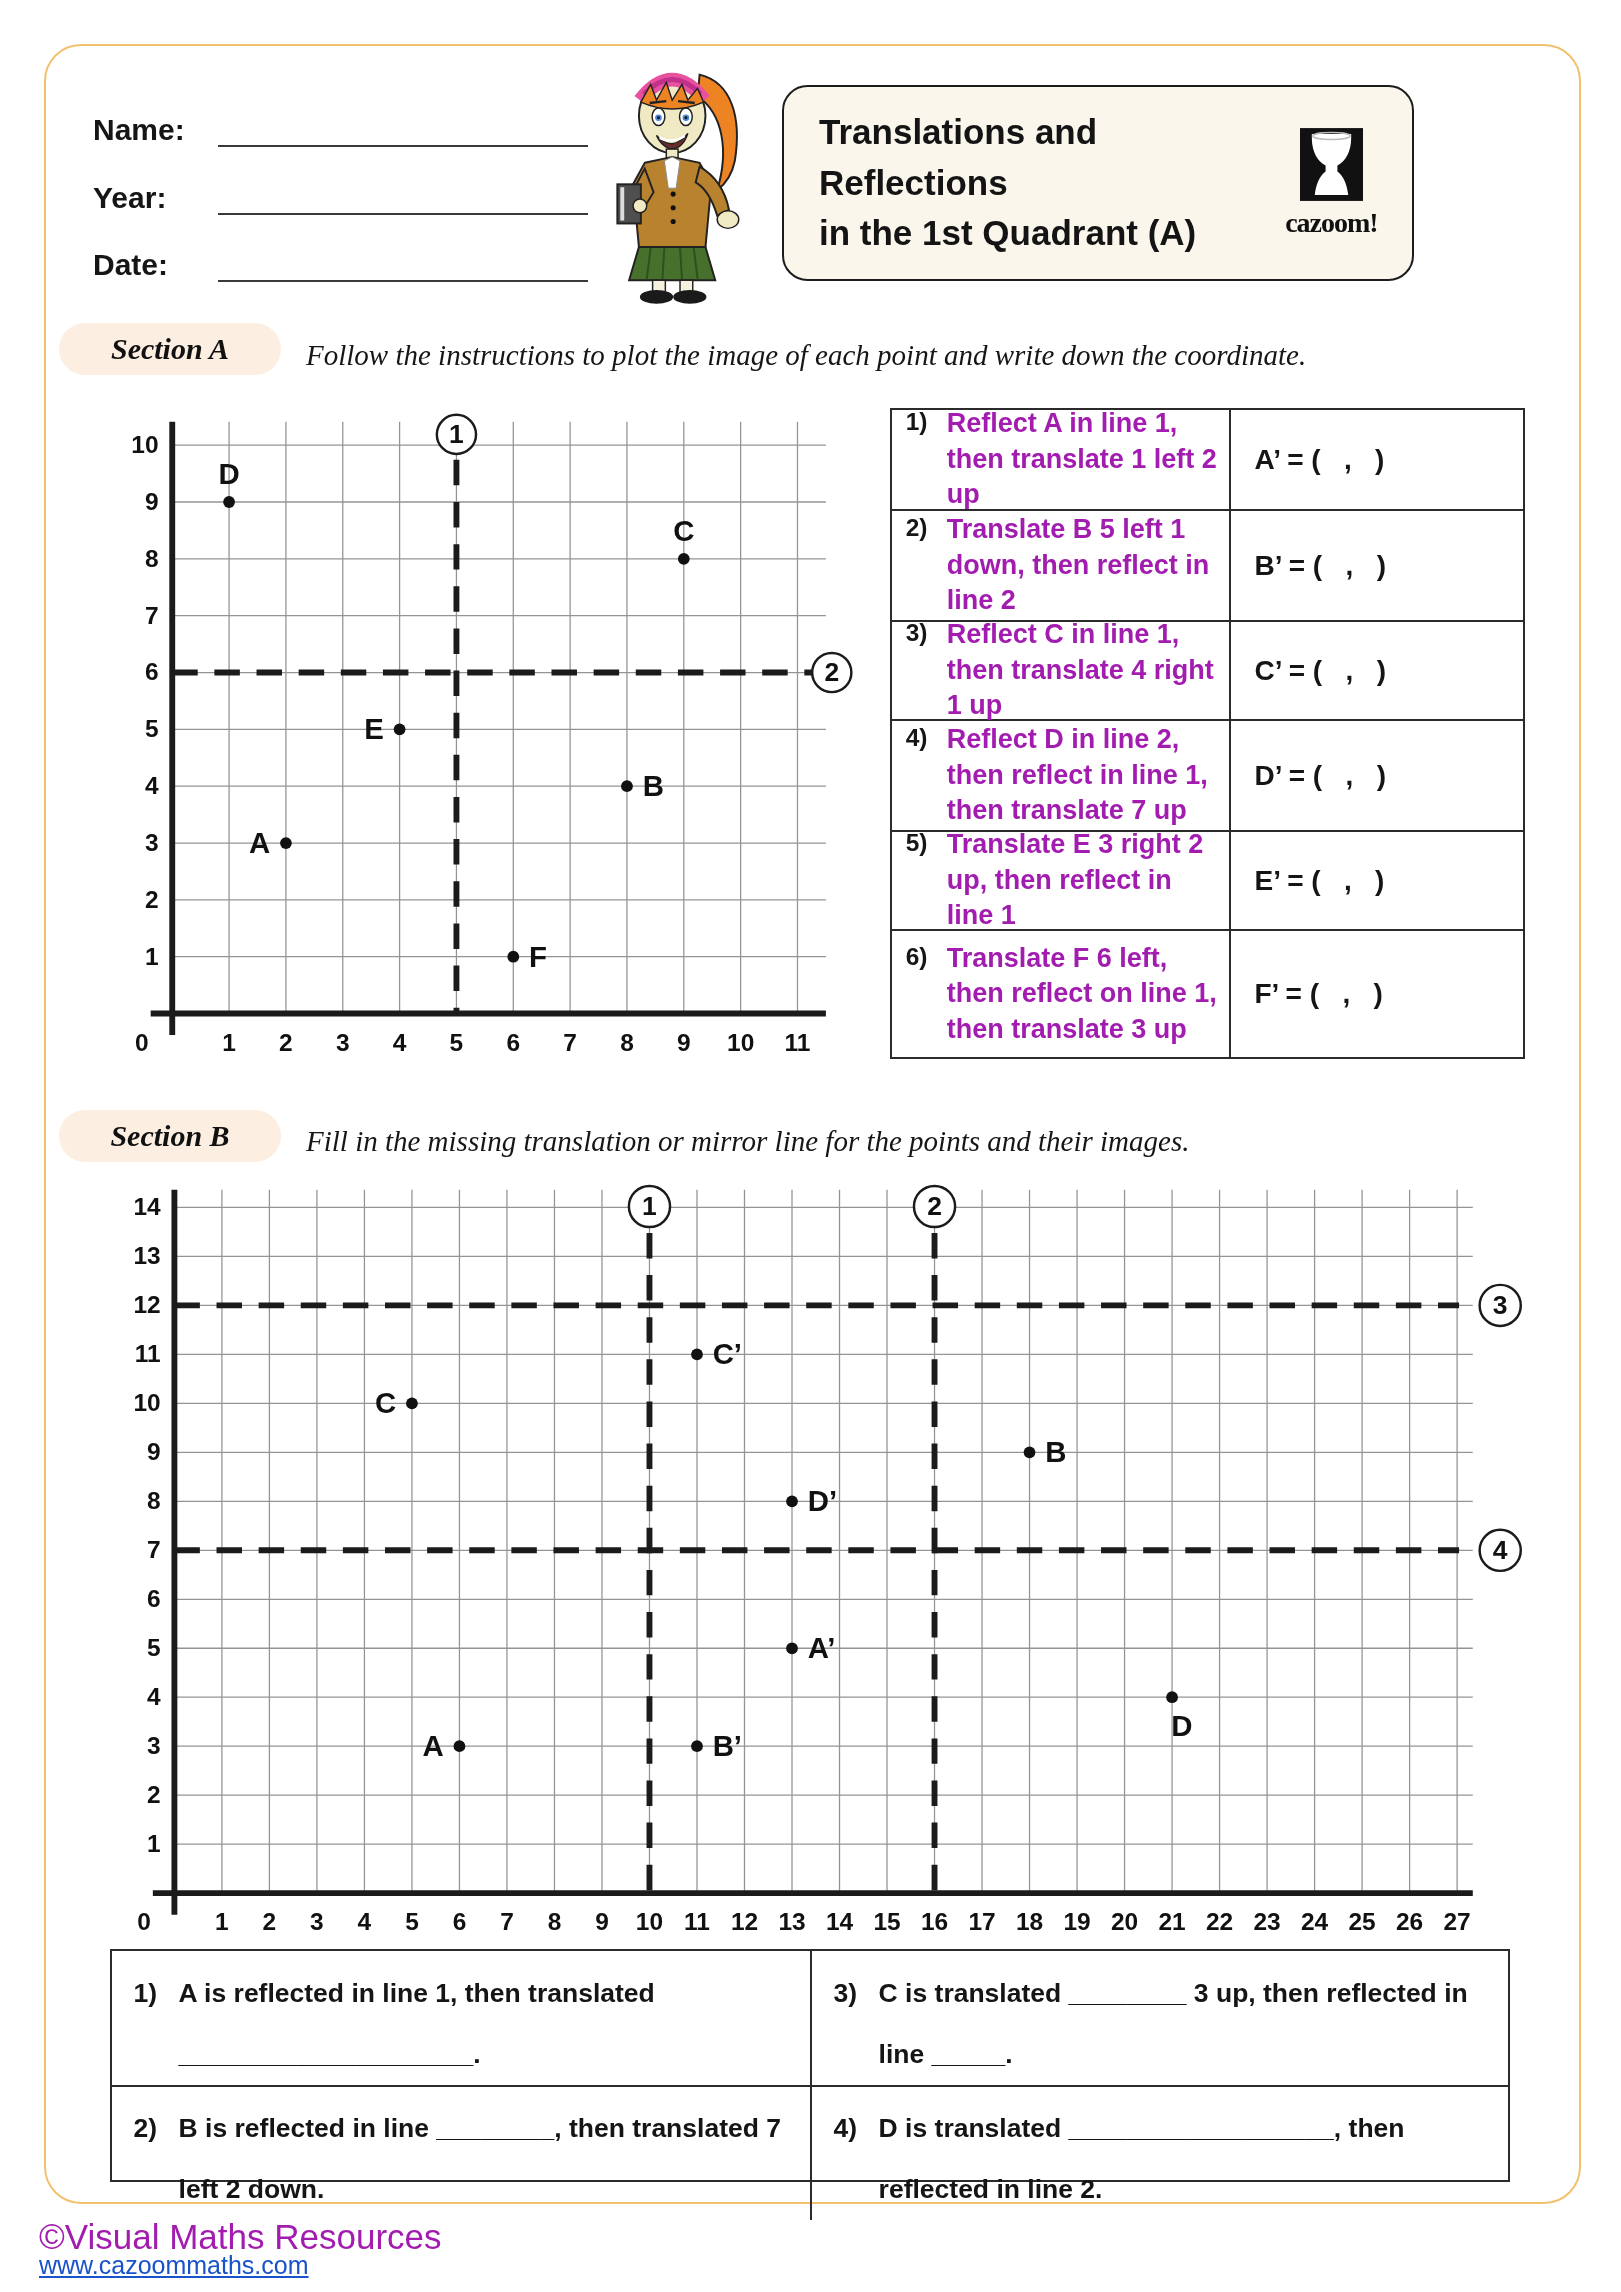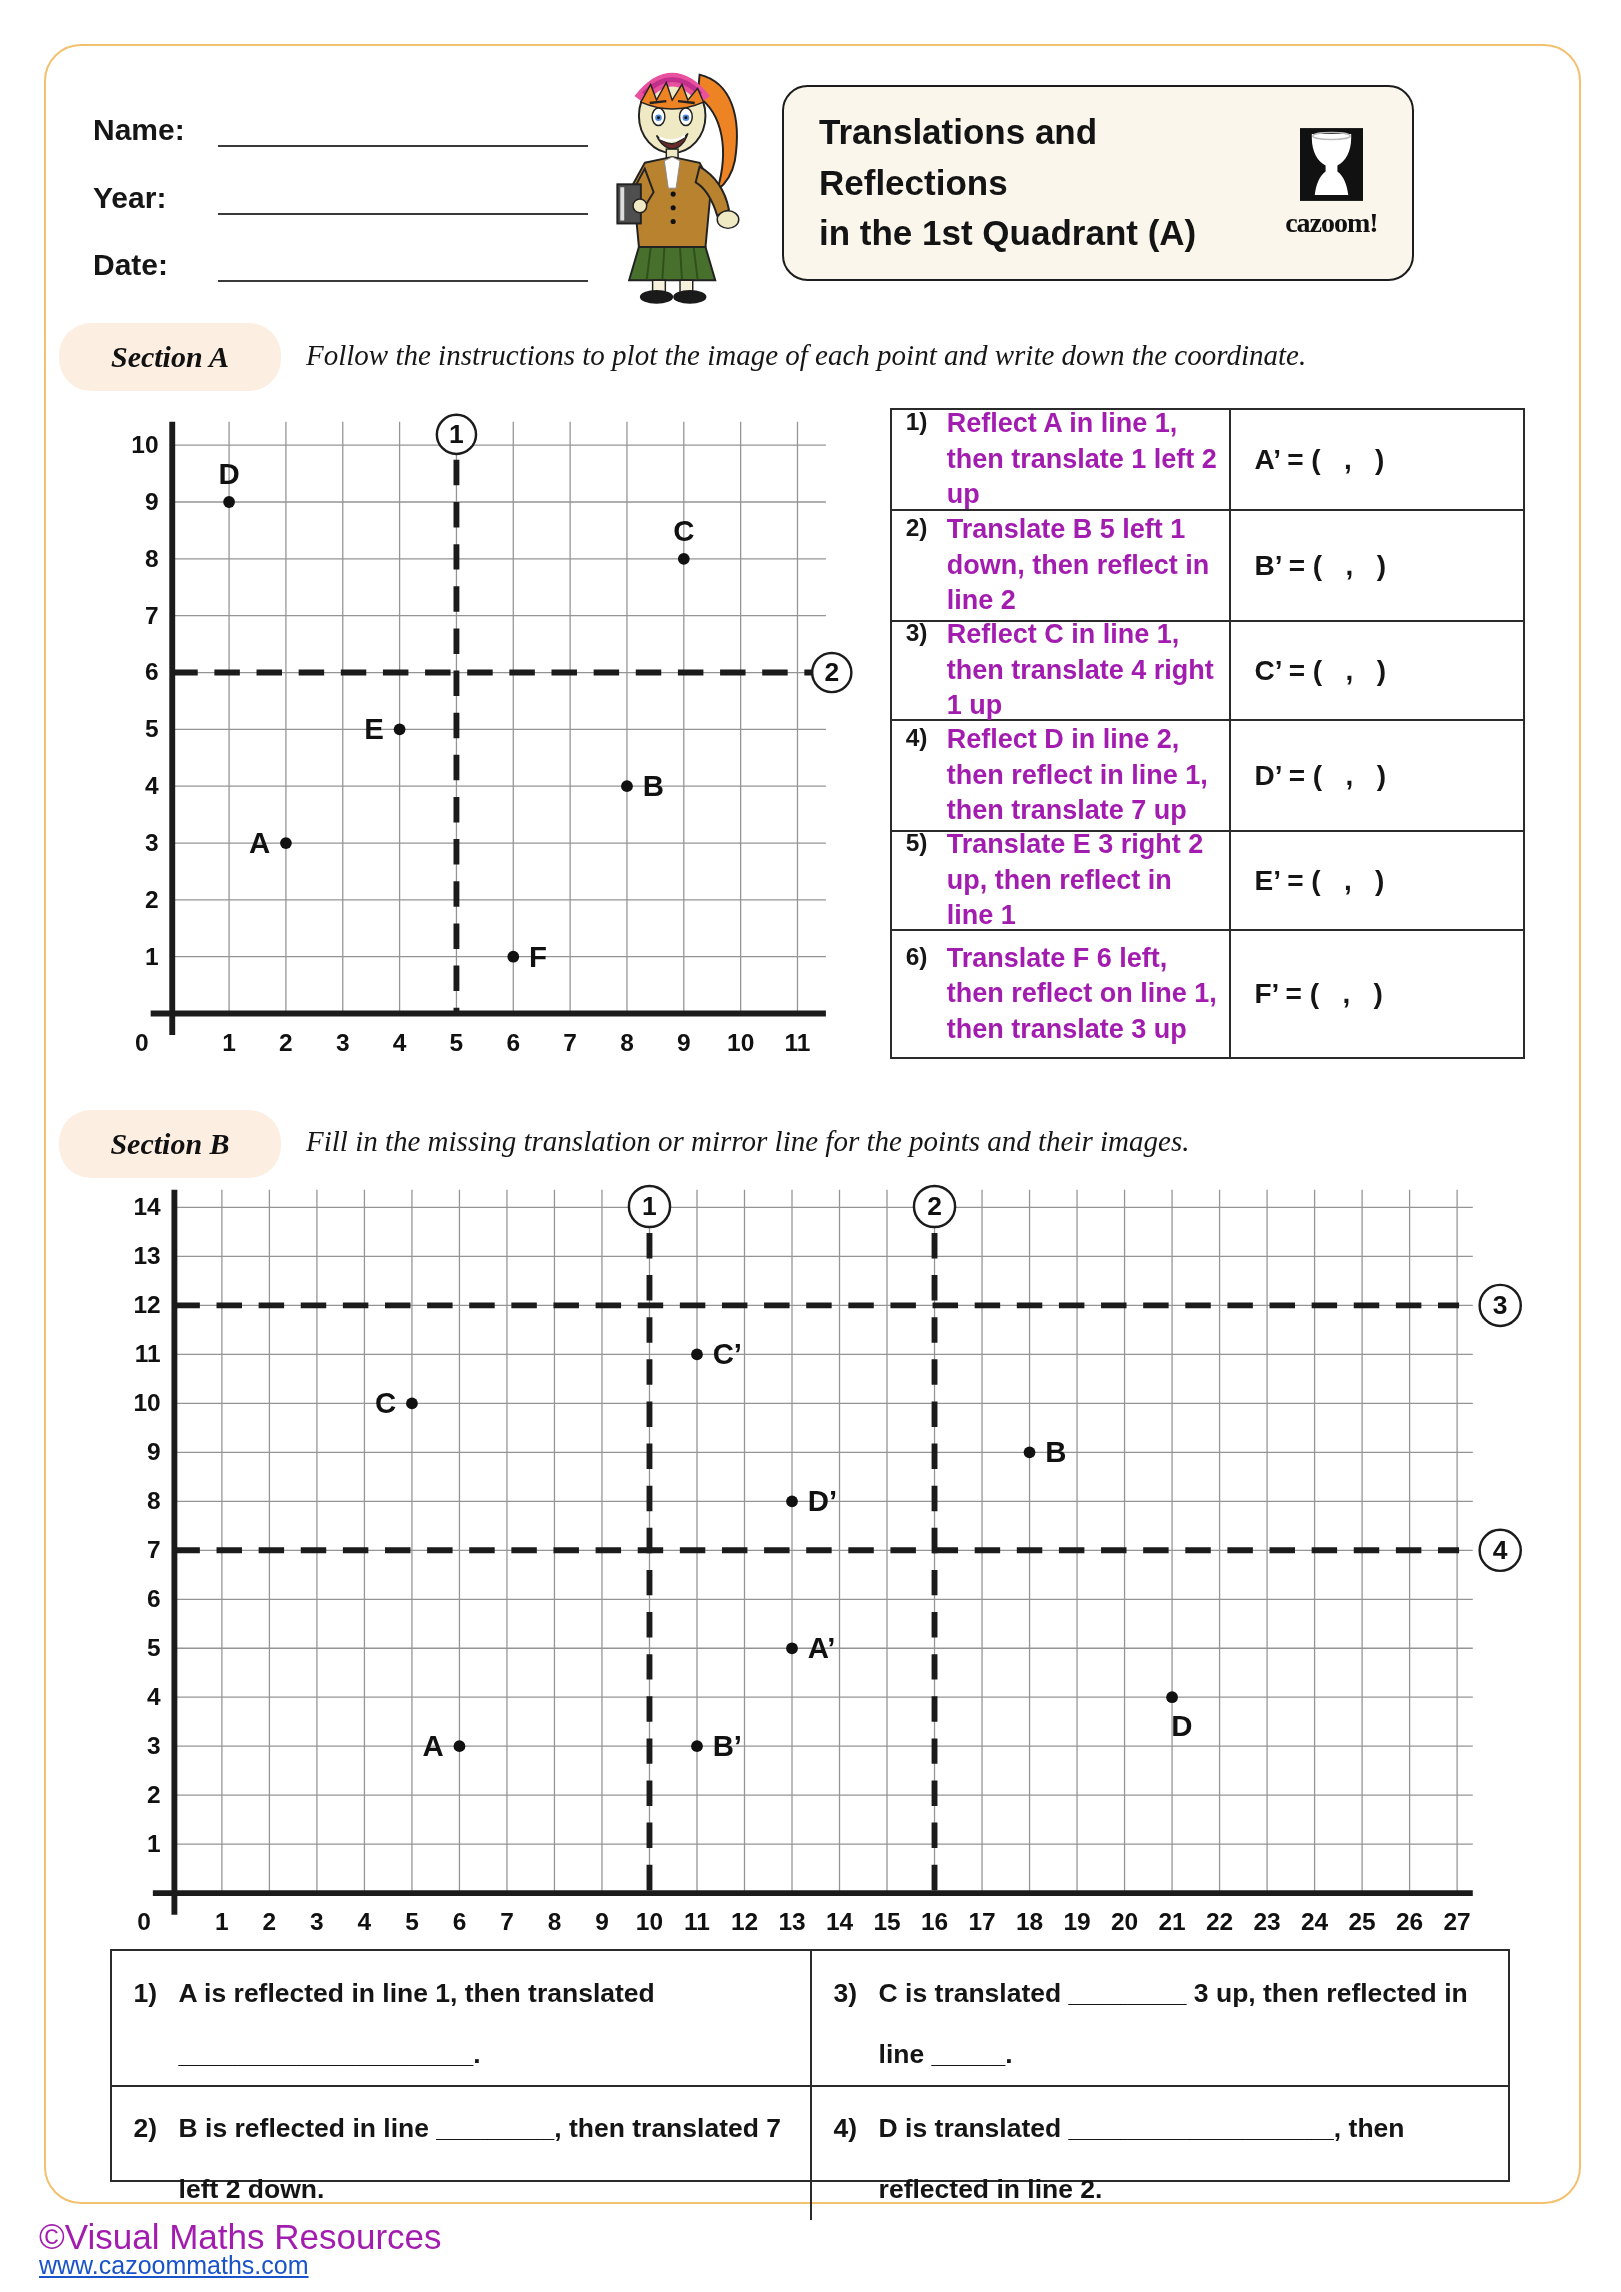--- a/index.html
+++ b/index.html
@@ -18,21 +18,21 @@
 
   .titlebox{position:absolute;left:782px;top:85px;width:632px;height:196px;
             background:#FAF6EC;border:2.9px solid #1c1c1c;border-radius:25.5px;
             display:flex;align-items:center;padding:0 21.6px 0 35px;box-sizing:border-box;}
   .titletext{flex:1;font-weight:bold;font-size:35px;line-height:1.45;color:#141414;}
   .logo{width:118px;text-align:center;}
   .logotext{font-family:"Liberation Serif",serif;font-weight:bold;font-size:28px;
             letter-spacing:-1px;margin-top:2px;color:#111;}
 
   
-  .pill{position:absolute;left:59px;width:222px;height:68px;background:#FCEFE2;border-radius:32px;
+  .pill{position:absolute;left:59px;width:222px;height:52px;background:#FCEFE2;border-radius:32px;
         display:flex;align-items:center;justify-content:center;
         font-family:"Liberation Serif",serif;font-style:italic;font-weight:bold;font-size:30px;color:#111;}
   #pillA{top:323px;} #pillB{top:1110px;}
   .instr{position:absolute;left:306px;font-family:"Liberation Serif",serif;font-style:italic;
          font-size:29px;color:#161616;white-space:nowrap;}
   #instrA{top:339px;} #instrB{top:1125px;}
 
   
   #gridA{position:absolute;left:86px;top:404px;}
   #gridB{position:absolute;left:86px;top:1182px;}

